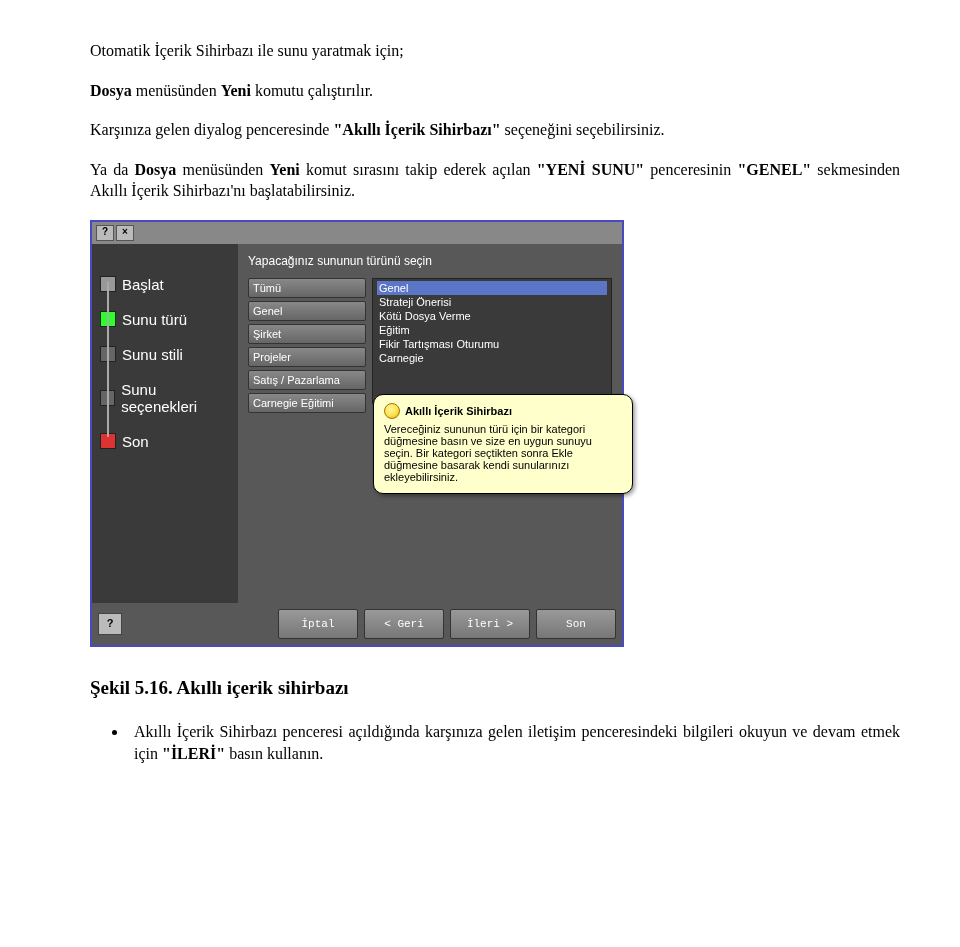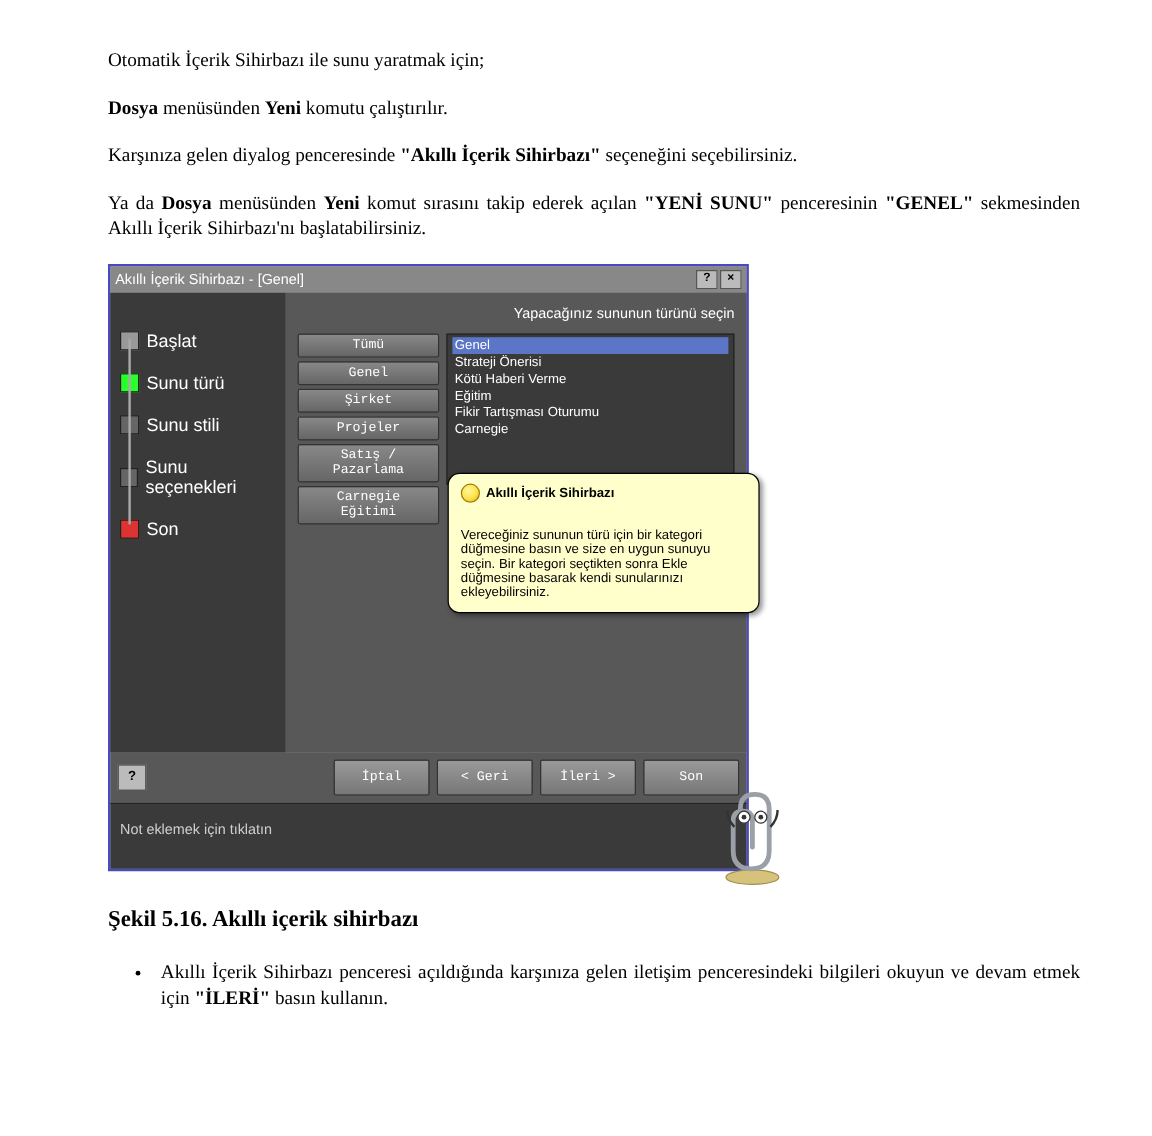--- a/index.html
+++ b/index.html
@@ -79,32 +79,31 @@
     position: absolute;
     left: 15px; top: 38px; width: 2px; height: 155px;
     background: #aaa;
   }
   .wizard-right {
     flex: 1;
     background: #585858;
     padding: 10px 10px 10px 10px;
     position: relative;
   }
-  .right-title { color: #fff; font-size: 12px; margin-bottom: 10px; text-align: right; }
+  .right-title { color: #fff; font-size: 12px; margin-bottom: 10px; }
   .mid-row { display: flex; gap: 6px; }
   .cat-col { width: 118px; display: flex; flex-direction: column; gap: 3px; }
   .cat-btn {
     background: linear-gradient(#888,#666);
     border: 1px solid #333;
     color: #fff;
     font-size: 11px;
-    text-align: center;
-    padding: 3px 16px;
+    text-align: left;
+    padding: 3px 4px;
     border-radius: 2px;
-    font-family: Liberation Mono, monospace;
   }
   .list-col {
     flex: 1;
     background: #3a3a3a;
     border: 1px solid #222;
     color: #fff;
     font-size: 11px;
     padding: 2px 4px;
     height: 120px;
     overflow: hidden;
@@ -118,21 +117,21 @@
     width: 238px;
     background: #ffffcc;
     border: 1px solid #000;
     border-radius: 10px;
     padding: 8px 10px 10px 10px;
     color: #000;
     font-size: 11px;
     box-shadow: 2px 2px 4px rgba(0,0,0,0.4);
     z-index: 5;
   }
-  .tooltip-title { font-weight: bold; margin-bottom: 21px; display: flex; align-items: center; gap: 5px; }
+  .tooltip-title { font-weight: bold; margin-bottom: 4px; display: flex; align-items: center; gap: 5px; }
   .bulb {
     width: 14px; height: 14px;
     background: radial-gradient(circle at 40% 35%, #fff89a 0%, #ffe14d 55%, #d9a300 100%);
     border-radius: 50%;
     border: 1px solid #a07800;
   }
   .footer-row {
     display: flex;
     gap: 6px;
     padding: 6px;
@@ -206,21 +205,20 @@
   <span>Karşınıza gelen diyalog penceresinde </span><span class="bold">"Akıllı İçerik Sihirbazı"</span><span> seçeneğini seçebilirsiniz.</span>
 </p>
 
 <p>
   <span>Ya da </span><span class="bold">Dosya</span><span> menüsünden </span><span class="bold">Yeni</span><span> komut sırasını takip ederek açılan </span><span class="bold">"YENİ SUNU"</span><span> penceresinin </span><span class="bold">"GENEL"</span><span> sekmesinden Akıllı İçerik Sihirbazı'nı başlatabilirsiniz.</span>
 </p>
 
 <div class="fig-wrap">
   <div class="figure">
     <div class="titlebar">
-      <span class="titlebar-text">Akıllı İçerik Sihirbazı - [Genel]</span>
       <div class="titlebtns">
         <div class="titlebtn">?</div>
         <div class="titlebtn">×</div>
       </div>
     </div>
 
     <div class="wizard-body">
       <div class="wizard-left">
         <div class="track"></div>
         <div class="step">
@@ -252,21 +250,21 @@
             <div class="cat-btn">Tümü</div>
             <div class="cat-btn">Genel</div>
             <div class="cat-btn">Şirket</div>
             <div class="cat-btn">Projeler</div>
             <div class="cat-btn">Satış / Pazarlama</div>
             <div class="cat-btn">Carnegie Eğitimi</div>
           </div>
           <div class="list-col">
             <div class="list-item selected">Genel</div>
             <div class="list-item">Strateji Önerisi</div>
-            <div class="list-item">Kötü Haberi Verme</div>
+            <div class="list-item">Kötü Dosya Verme</div>
             <div class="list-item">Eğitim</div>
             <div class="list-item">Fikir Tartışması Oturumu</div>
             <div class="list-item">Carnegie</div>
           </div>
         </div>
 
         <div class="tooltip">
           <div class="tooltip-title">
             <span class="bulb"></span>
             <span>Akıllı İçerik Sihirbazı</span>
@@ -279,35 +277,20 @@
 
     <div class="footer-row">
       <div class="helpbtn">?</div>
       <div class="spacer"></div>
       <div class="navbtn">İptal</div>
       <div class="navbtn">&lt; Geri</div>
       <div class="navbtn">İleri &gt;</div>
       <div class="navbtn">Son</div>
     </div>
 
-    <div class="notes-area">
-      <span>Not eklemek için tıklatın</span>
-      <div class="clippy">
-        <svg viewBox="0 0 70 80">
-          <ellipse cx="35" cy="72" rx="22" ry="6" fill="#d6c27a" stroke="#a0904d"></ellipse>
-          <path d="M25 15 q0 -12 12 -12 q12 0 12 12 v35 q0 15 -15 15 q-15 0 -15 -15 v-25 q0 -8 8 -8 q8 0 8 8 v22" fill="none" stroke="#9aa0a6" stroke-width="4" stroke-linecap="round"></path>
-          <circle cx="28" cy="22" r="5" fill="#fff" stroke="#333"></circle>
-          <circle cx="42" cy="22" r="5" fill="#fff" stroke="#333"></circle>
-          <circle cx="28" cy="22" r="2" fill="#333"></circle>
-          <circle cx="42" cy="22" r="2" fill="#333"></circle>
-          <path d="M20 30 q-6 -6 -6 -14" fill="none" stroke="#333" stroke-width="2"></path>
-          <path d="M50 30 q6 -6 6 -14" fill="none" stroke="#333" stroke-width="2"></path>
-        </svg>
-      </div>
-    </div>
   </div>
 </div>
 
 <div class="caption">Şekil 5.16. Akıllı içerik sihirbazı</div>
 
 <ul class="bull">
   <li>
     <span>Akıllı İçerik Sihirbazı penceresi açıldığında karşınıza gelen iletişim penceresindeki bilgileri okuyun ve devam etmek için </span><span class="bold">"İLERİ"</span><span> basın kullanın.</span>
   </li>
 </ul>

